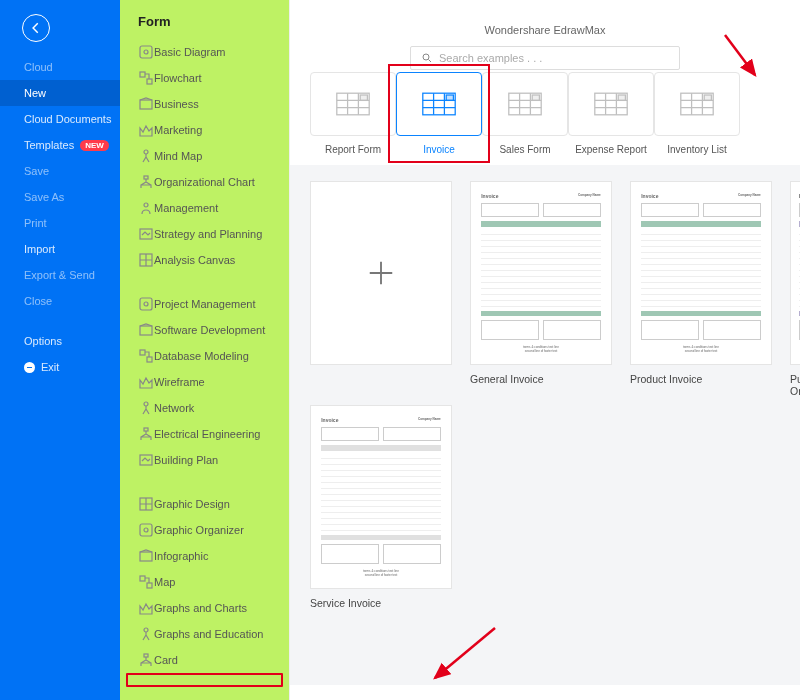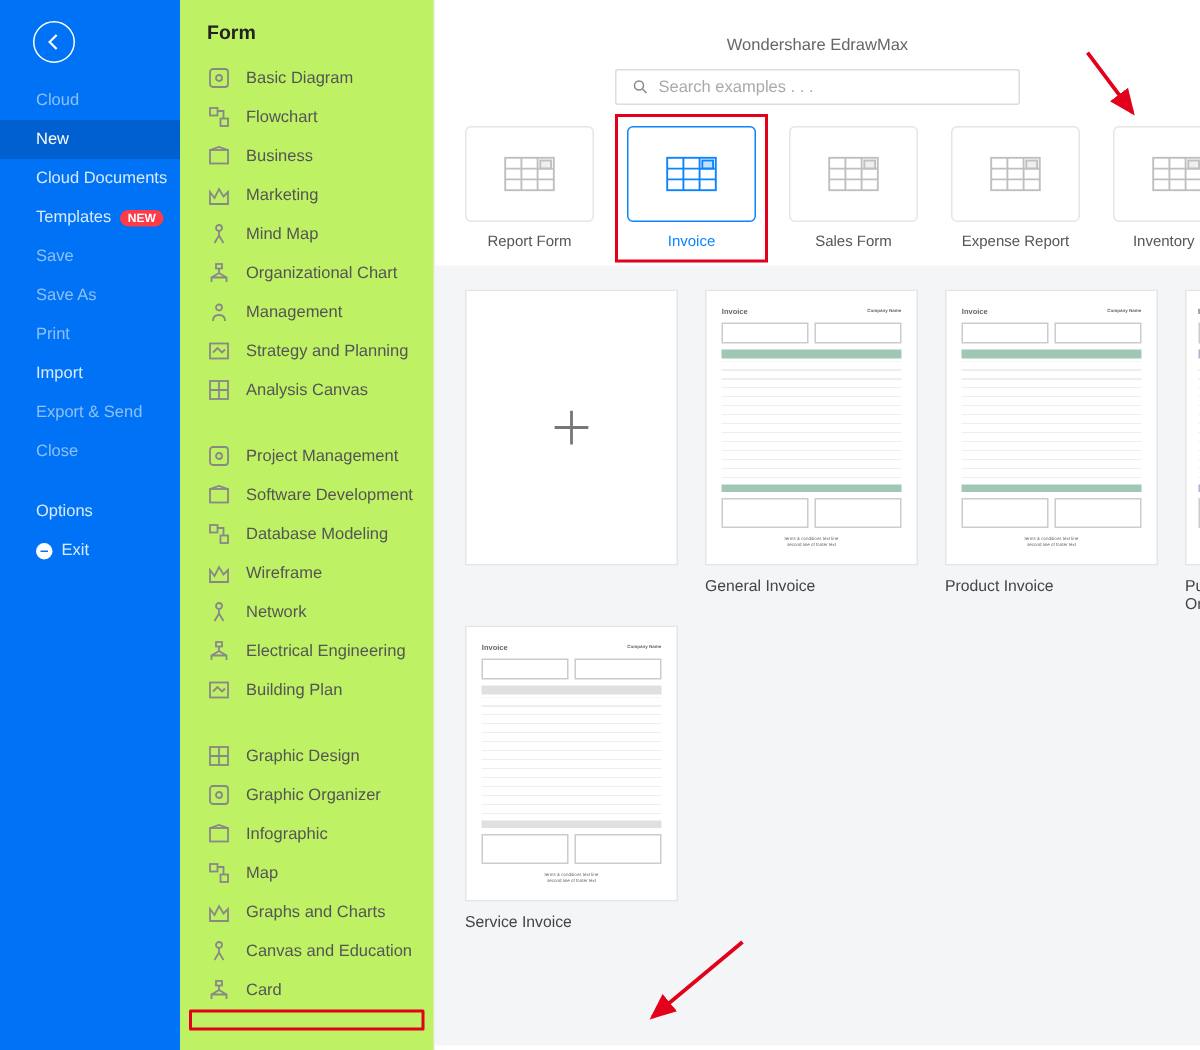--- a/index.html
+++ b/index.html
@@ -9,30 +9,30 @@
 .back-btn svg { width: 14px; height: 14px; }
 .side-item { padding: 7px 0 7px 24px; cursor: pointer; color: rgba(255,255,255,0.85); display: flex; align-items: center; gap: 6px; }
 .side-item.dim { color: rgba(255,255,255,0.55); }
 .side-item.active { background: #0060d0; color: #fff; font-weight: 500; }
 .badge-new { background: #ff3b4a; color: #fff; font-size: 8px; padding: 1px 5px; border-radius: 7px; font-weight: 600; }
 .exit-icon { width: 11px; height: 11px; background: #fff; border-radius: 50%; position: relative; display:inline-block;}
 .exit-icon::after{content:"";position:absolute;left:3px;top:5px;width:5px;height:1.5px;background:#0072f5;}
 .categories { width: 170px; background: #bef264; border-right: 1px solid #eee; flex-shrink: 0; overflow-y: auto; }
 .categories::-webkit-scrollbar{width:0;}
 .cat-title { font-size: 13px; font-weight: 700; color: #222; padding: 14px 0 10px 18px; }
-.cat-item { display: flex; align-items: center; gap: 10px; padding: 5px 0 5px 18px; font-size: 11px; color: #555; cursor: pointer; }
+.cat-item { display: flex; align-items: center; padding: 5px 0 5px 18px; font-size: 11px; color: #555; cursor: pointer; }
 .cat-item.selected { border: 2px solid #e2001a; color: #0072f5; margin: 0 6px; padding-left: 10px; border-radius: 1px; }
 .cat-gap { height: 18px; }
 .cat-icon { width: 16px; height: 16px; color: #888; flex-shrink: 0; display:flex;align-items:center;justify-content:center;}
 .cat-icon svg{width:16px;height:16px;}
 .main { flex: 1; padding: 0; position: relative; overflow: hidden; background:#fff;}
 .app-title { text-align: center; font-size: 11px; color: #666; padding: 24px 0 4px; }
-.search-wrap { margin: 6px auto 14px; width: 270px; border: 1px solid #ddd; border-radius: 2px; display: flex; align-items: center; padding: 5px 10px; font-size: 11px; color: #aaa; }
+.search-wrap { margin: 6px auto 2px; width: 270px; border: 1px solid #ddd; border-radius: 2px; display: flex; align-items: center; padding: 5px 10px; font-size: 11px; color: #aaa; }
 .search-wrap svg{width:12px;height:12px;margin-right:6px;}
-.type-row { display: flex; gap: 22px; padding: 0 0 10px 20px; }
+.type-row { display: flex; padding: 0 0 10px 20px; }
 .type-card { width: 86px; text-align: center; cursor: pointer; }
 .type-card.sel { position:relative; }
 .type-card.sel::before{content:"";position:absolute;left:-8px;top:-8px;right:-8px;bottom:-8px;border:2px solid #e2001a;}
 .type-icon-box { width: 86px; height: 64px; border: 1px solid #e5e5e5; border-radius: 4px; display: flex; align-items: center; justify-content: center; background:#fff;}
 .type-card.sel .type-icon-box{border:1.5px solid #0b84ff;}
 .type-icon-box svg{width:36px;height:30px;}
 .type-label { font-size: 10px; color: #555; margin-top: 8px; }
 .type-card.sel .type-label{color:#0b84ff;}
 .template-area { background: #f4f5f7; padding: 16px 0 16px 20px; height: 520px; overflow: hidden; }
 .tmpl-row { display: flex; gap: 18px; }
@@ -297,21 +297,21 @@
         </span>
         <span>Graphs and Charts</span>
       </div>
       <div class="cat-item">
         <span class="cat-icon">
           <svg viewBox="0 0 16 16" fill="none" stroke="currentColor" stroke-width="1.2">
             <circle cx="8" cy="4" r="2"></circle>
             <path d="M8 6v3M5 14l3-5 3 5"></path>
           </svg>
         </span>
-        <span>Canvas and Education</span>
+        <span>Graphs and Education</span>
       </div>
       <div class="cat-item">
         <span class="cat-icon">
           <svg viewBox="0 0 16 16" fill="none" stroke="currentColor" stroke-width="1.2">
             <rect x="6" y="2" width="4" height="3"></rect>
             <path d="M8 5v3M3 14v-3h10v3M3 11l5-3 5 3"></path>
           </svg>
         </span>
         <span>Card</span>
       </div>

